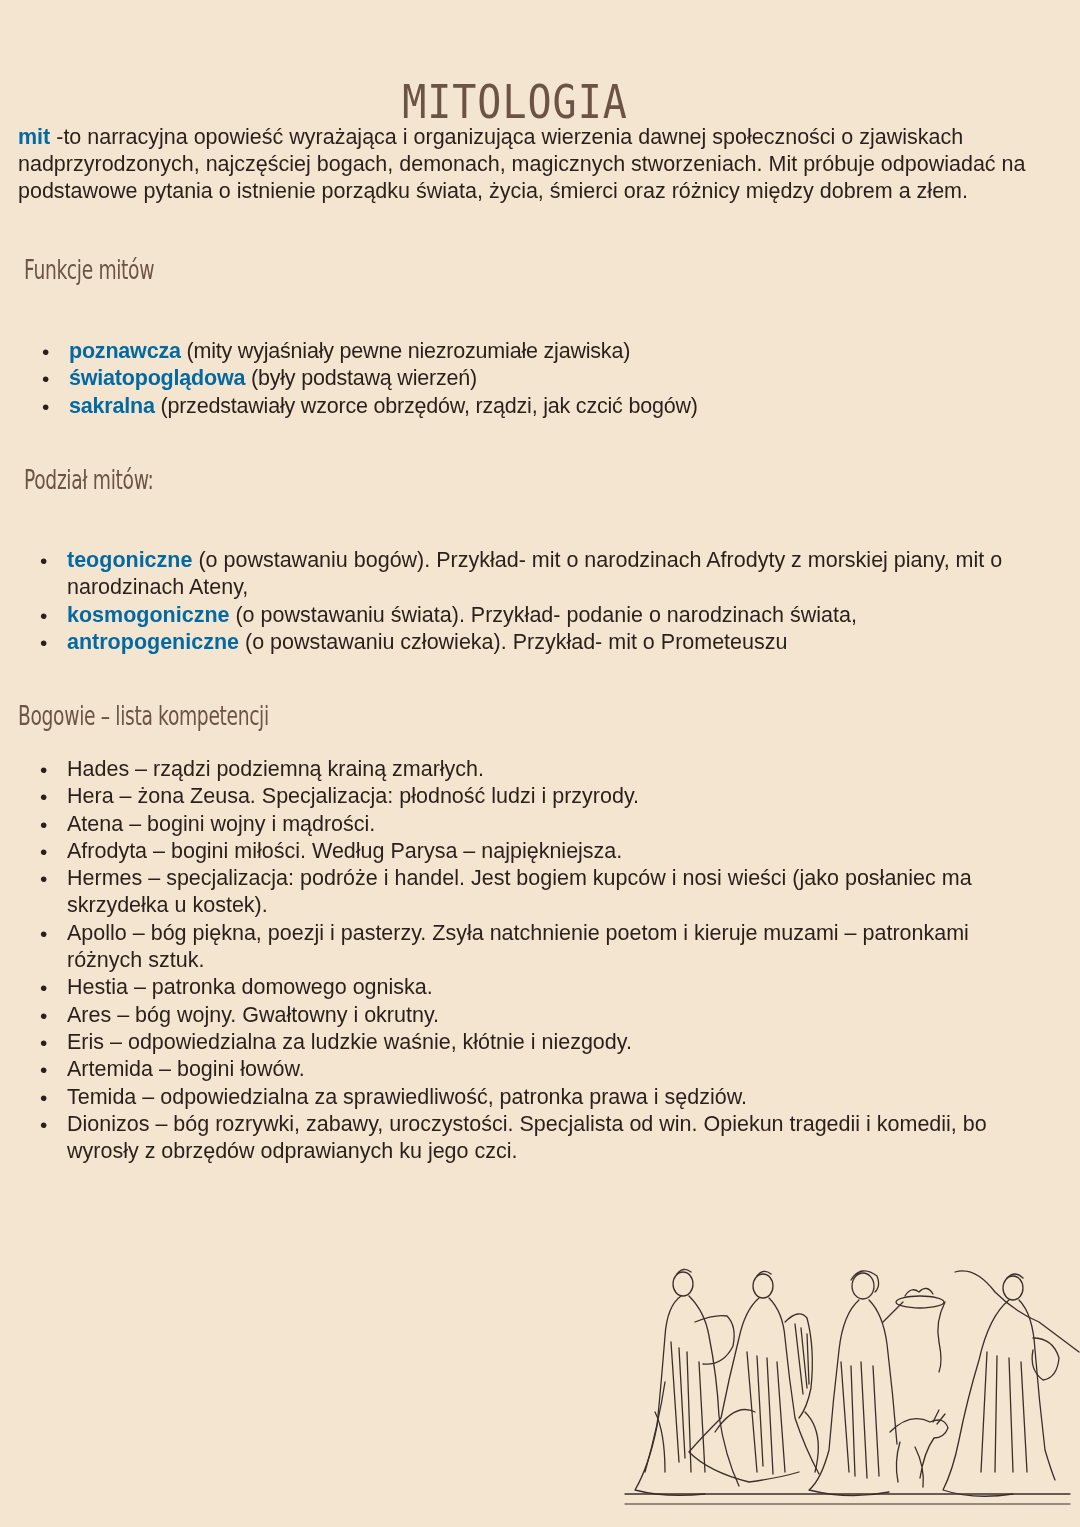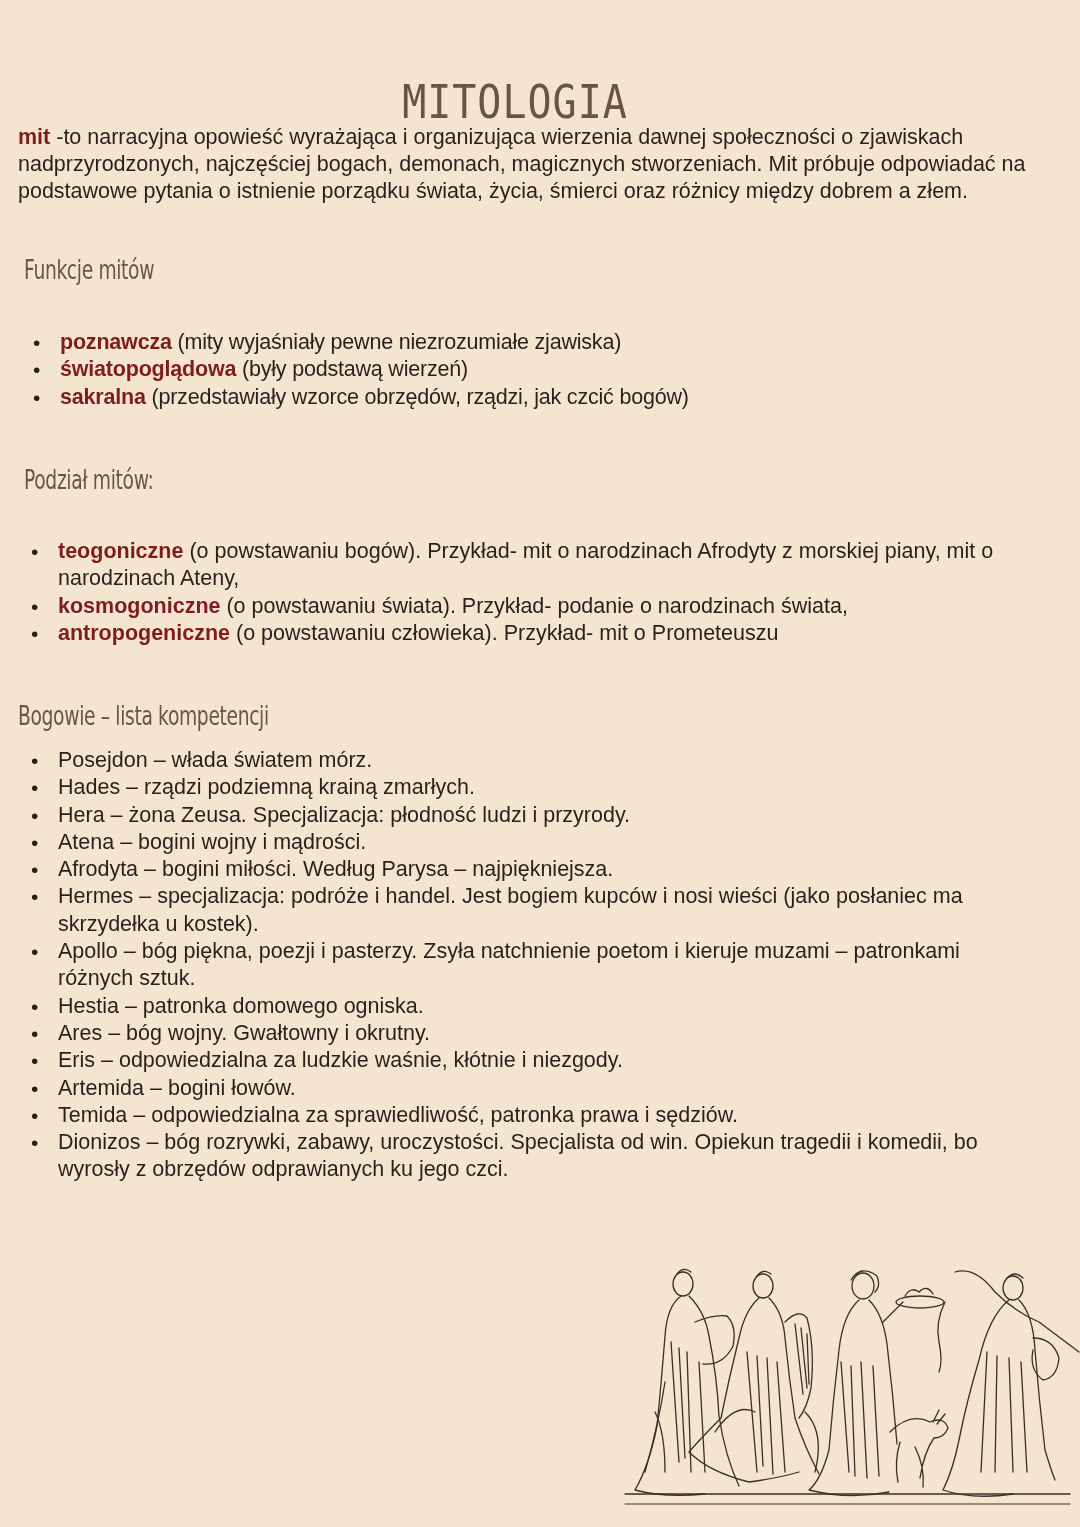--- a/index.html
+++ b/index.html
@@ -33,37 +33,37 @@
       position: absolute;
       left: 18px;
       top: 124px;
       width: 1050px;
       font-size: 21.5px;
       line-height: 27px;
       margin: 0;
     }
     .bold-term {
       font-weight: bold;
-      color: #7f1d1d;
+      color: #0369a1;
     }
     .section-heading {
       position: absolute;
       font-family: "DejaVu Sans", sans-serif;
       font-size: 26px;
       color: #6b5444;
       transform: scaleX(0.72) scaleY(1.05);
       transform-origin: left top;
       letter-spacing: -0.5px;
       margin: 0;
       font-weight: normal;
       white-space: nowrap;
     }
     ul.bullets {
       position: absolute;
-      margin: 3px;
+      margin: 12px;
       padding: 0;
       list-style: none;
     }
     ul.bullets li {
       position: relative;
       padding-left: 37px;
       font-size: 21.5px;
       line-height: 27.3px;
     }
     ul.bullets li::before {
@@ -103,21 +103,20 @@
 
 <h2 class="section-heading" style="left:24px; top:464px;">Podział mitów:</h2>
 <ul class="bullets" style="left:18px; top:535px; width:1045px;">
   <li><span class="bold-term">teogoniczne</span><span> (o powstawaniu bogów). Przykład- mit o narodzinach Afrodyty z morskiej piany, mit o narodzinach Ateny,</span></li>
   <li><span class="bold-term">kosmogoniczne</span><span> (o powstawaniu świata). Przykład- podanie o narodzinach świata,</span></li>
   <li><span class="bold-term"> antropogeniczne</span><span> (o powstawaniu człowieka). Przykład- mit o Prometeuszu</span></li>
 </ul>
 
 <h2 class="section-heading" style="left:18px; top:700px;">Bogowie – lista kompetencji</h2>
 <ul class="bullets" style="left:18px; top:744px; width:1020px;">
-  <li>Posejdon – włada światem mórz.</li>
   <li>Hades – rządzi podziemną krainą zmarłych.</li>
   <li>Hera – żona Zeusa. Specjalizacja: płodność ludzi i przyrody.</li>
   <li>Atena – bogini wojny i mądrości.</li>
   <li>Afrodyta – bogini miłości. Według Parysa – najpiękniejsza.</li>
   <li>Hermes – specjalizacja: podróże i handel. Jest bogiem kupców i nosi wieści (jako posłaniec ma skrzydełka u kostek).</li>
   <li>Apollo – bóg piękna, poezji i pasterzy. Zsyła natchnienie poetom i kieruje muzami – patronkami różnych sztuk.</li>
   <li>Hestia – patronka domowego ogniska.</li>
   <li>Ares – bóg wojny. Gwałtowny i okrutny.</li>
   <li>Eris – odpowiedzialna za ludzkie waśnie, kłótnie i niezgody.</li>
   <li>Artemida – bogini łowów.</li>

